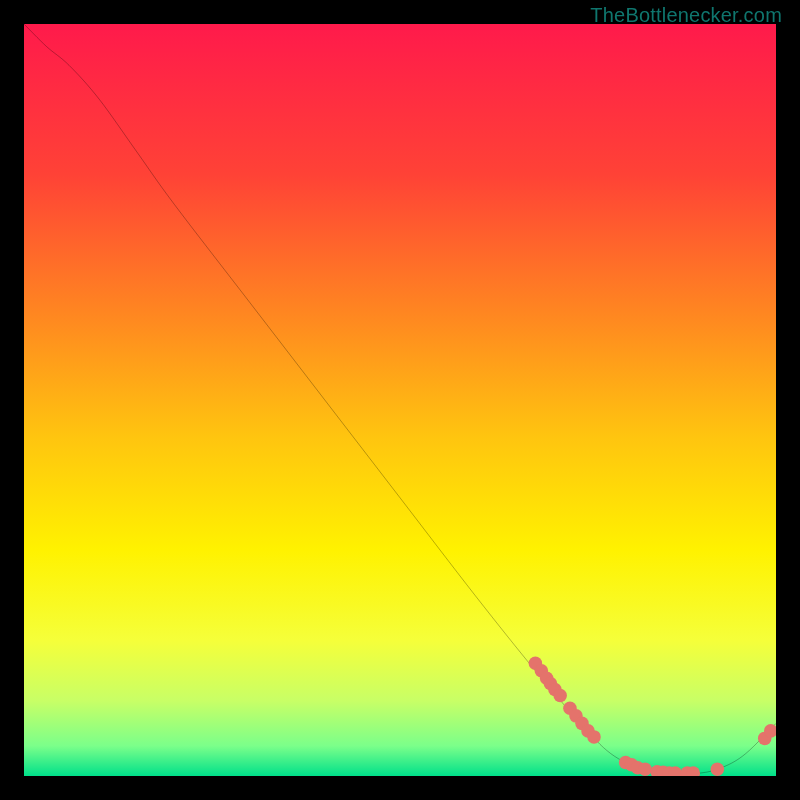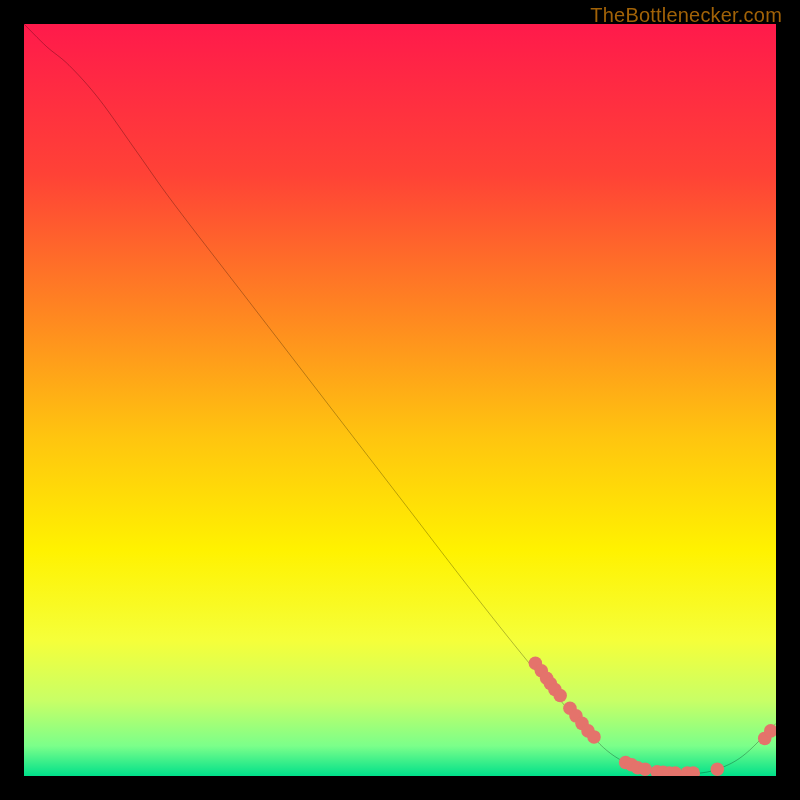--- a/index.html
+++ b/index.html
@@ -20,21 +20,21 @@
     position: absolute;
     left: 24px;
     top: 24px;
     width: 752px;
     height: 752px;
   }
   .watermark {
     position: absolute;
     top: 4px;
     right: 18px;
-    color: #a16207;
+    color: #0f766e;
     font-size: 20px;
     font-weight: 500;
     letter-spacing: 0.2px;
     user-select: none;
   }
 </style>
 </head>
 <body>
 
 <div class="stage">

